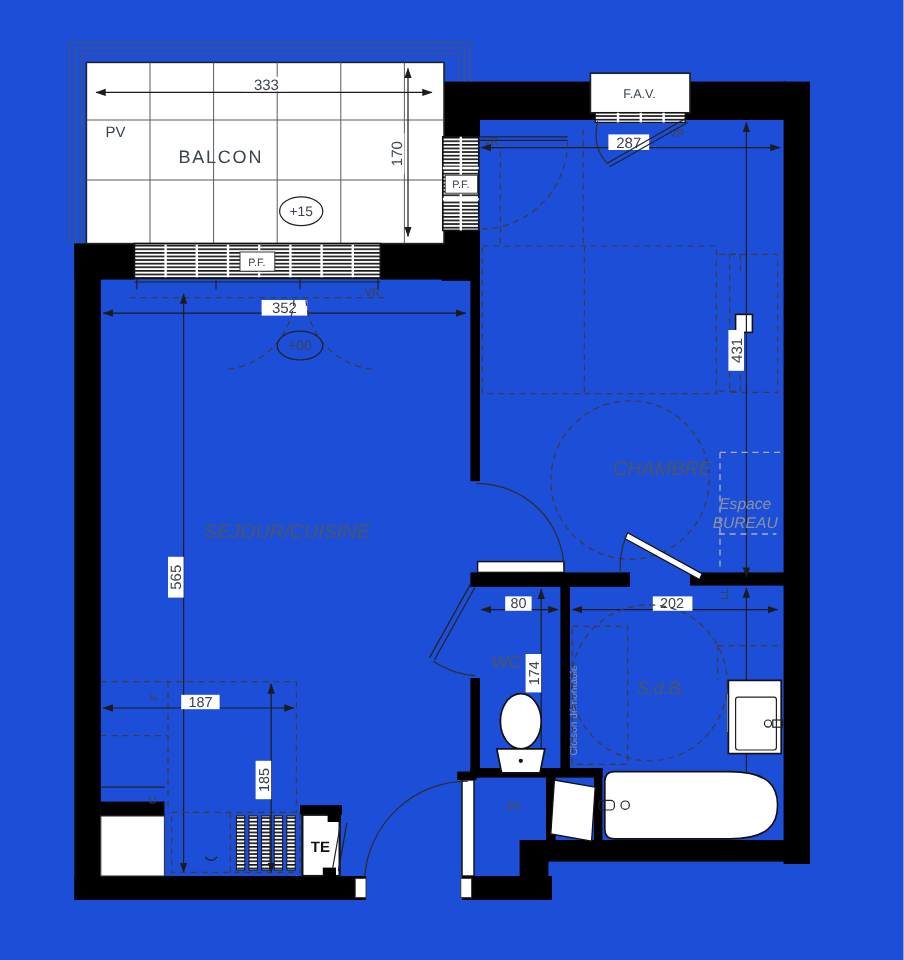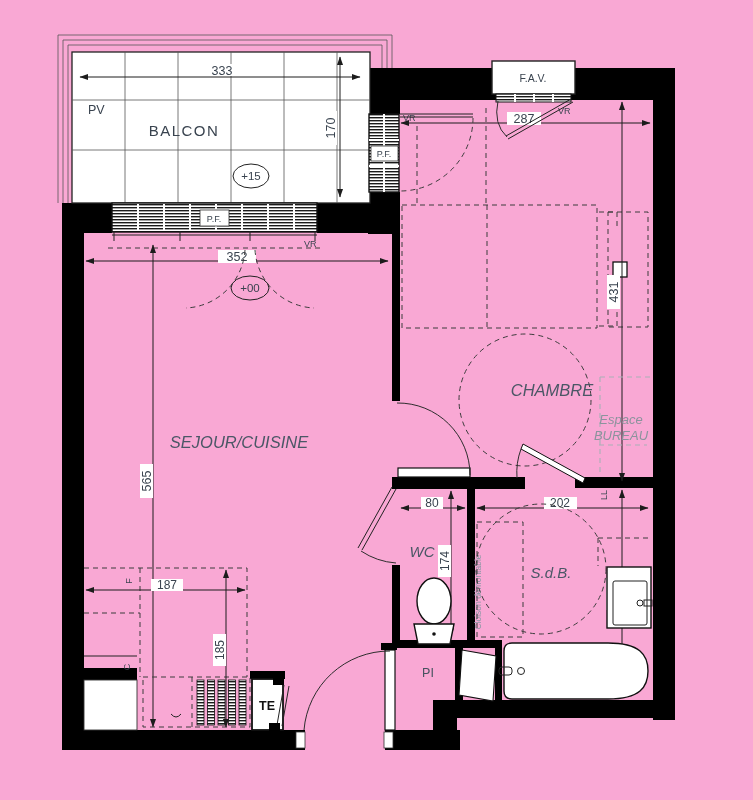--- a/index.html
+++ b/index.html
@@ -1,16 +1,16 @@
 <!DOCTYPE html>
 <html><head>
 <meta charset="utf-8">
 <style>
   html,body{margin:0;padding:0;background:#ffffff;}
-  .stage{width:753px;height:800px;position:relative;background:#f9a8d4;overflow:hidden;}
+  .stage{width:753px;height:800px;position:relative;background:#1d4ed8;overflow:hidden;}
   svg text{font-family:"Liberation Sans", sans-serif;}
   .dim{font-size:12.5px;fill:#39434f;}
   .dim-s{font-size:12px;fill:#39434f;}
   .tiny{font-size:9px;fill:#39434f;}
   .pf{font-size:9px;fill:#39434f;}
   .big{font-size:15px;fill:#39434f;letter-spacing:1.5px;}
   .pv{font-size:12.5px;fill:#39434f;}
   .lvl{font-size:11.5px;fill:#39434f;}
   .room{font-size:16.5px;font-style:italic;fill:#4b5766;}
   .room-s{font-size:15px;font-style:italic;fill:#4b5766;}

